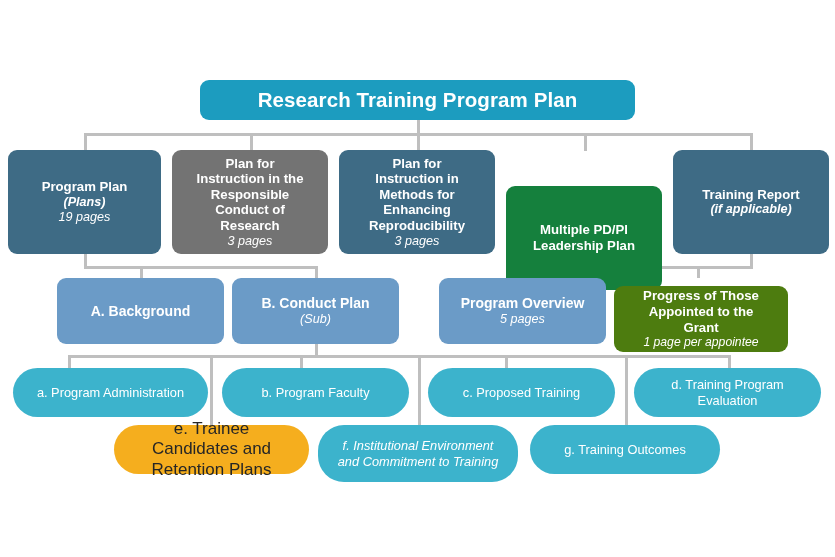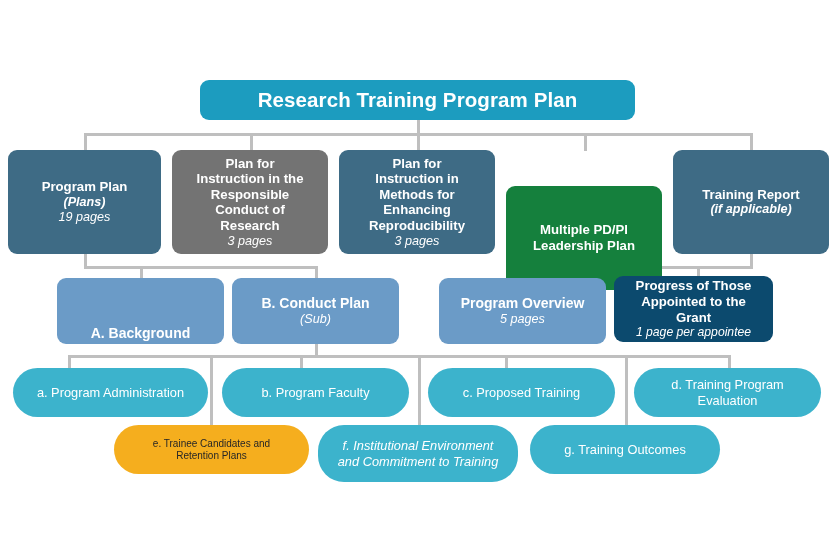--- a/index.html
+++ b/index.html
@@ -68,21 +68,21 @@
     font-weight: normal;
     font-style: italic;
     font-size: 12.2px;
   }
   .t-l4 {
     font-weight: normal;
     font-size: 12.8px;
   }
   .t-l5-dark {
     font-weight: normal;
-    font-size: 10px;
+    font-size: 17px;
     color: #262626;
   }
   .rounded-rect {
     border-radius: 9px;
   }
   .pill {
     border-radius: 26px;
   }
   .conn {
     position: absolute;
@@ -161,41 +161,41 @@
     </div>
   </div>
 
   <div class="node rounded-rect t-l2" style="left:673px; top:150px; width:156px; height:104px; background:#3e6b85;">
     <div class="lines">
       <div>Training Report</div>
       <div class="sub">(if applicable)</div>
     </div>
   </div>
 
-  <div class="node rounded-rect t-l3" style="left:57px; top:278px; width:167px; height:66px; background:#6b9bc7;align-items:flex-end;">
+  <div class="node rounded-rect t-l3" style="left:57px; top:278px; width:167px; height:66px; background:#6b9bc7;">
     <div class="lines">
       <div>A. Background</div>
     </div>
   </div>
 
   <div class="node rounded-rect t-l3" style="left:232px; top:278px; width:167px; height:66px; background:#6b9bc7;">
     <div class="lines">
       <div>B. Conduct Plan</div>
       <div class="sub">(Sub)</div>
     </div>
   </div>
 
   <div class="node rounded-rect t-l3" style="left:439px; top:278px; width:167px; height:66px; background:#6b9bc7;">
     <div class="lines">
       <div>Program Overview</div>
       <div class="pages">5 pages</div>
     </div>
   </div>
 
-  <div class="node rounded-rect t-l3b" style="left:614px; top:276px; width:159px; height:66px; background:#0c4a6e;">
+  <div class="node rounded-rect t-l3b" style="left:614px; top:286px; width:174px; height:66px; background:#4d7c0f;">
     <div class="lines">
       <div>Progress of Those Appointed to the Grant</div>
       <div class="pages">1 page per appointee</div>
     </div>
   </div>
 
   <div class="node pill t-l4" style="left:13px; top:368px; width:195px; height:49px; background:#3cb3cc;">
     <span>a. Program Administration</span>
   </div>
 

